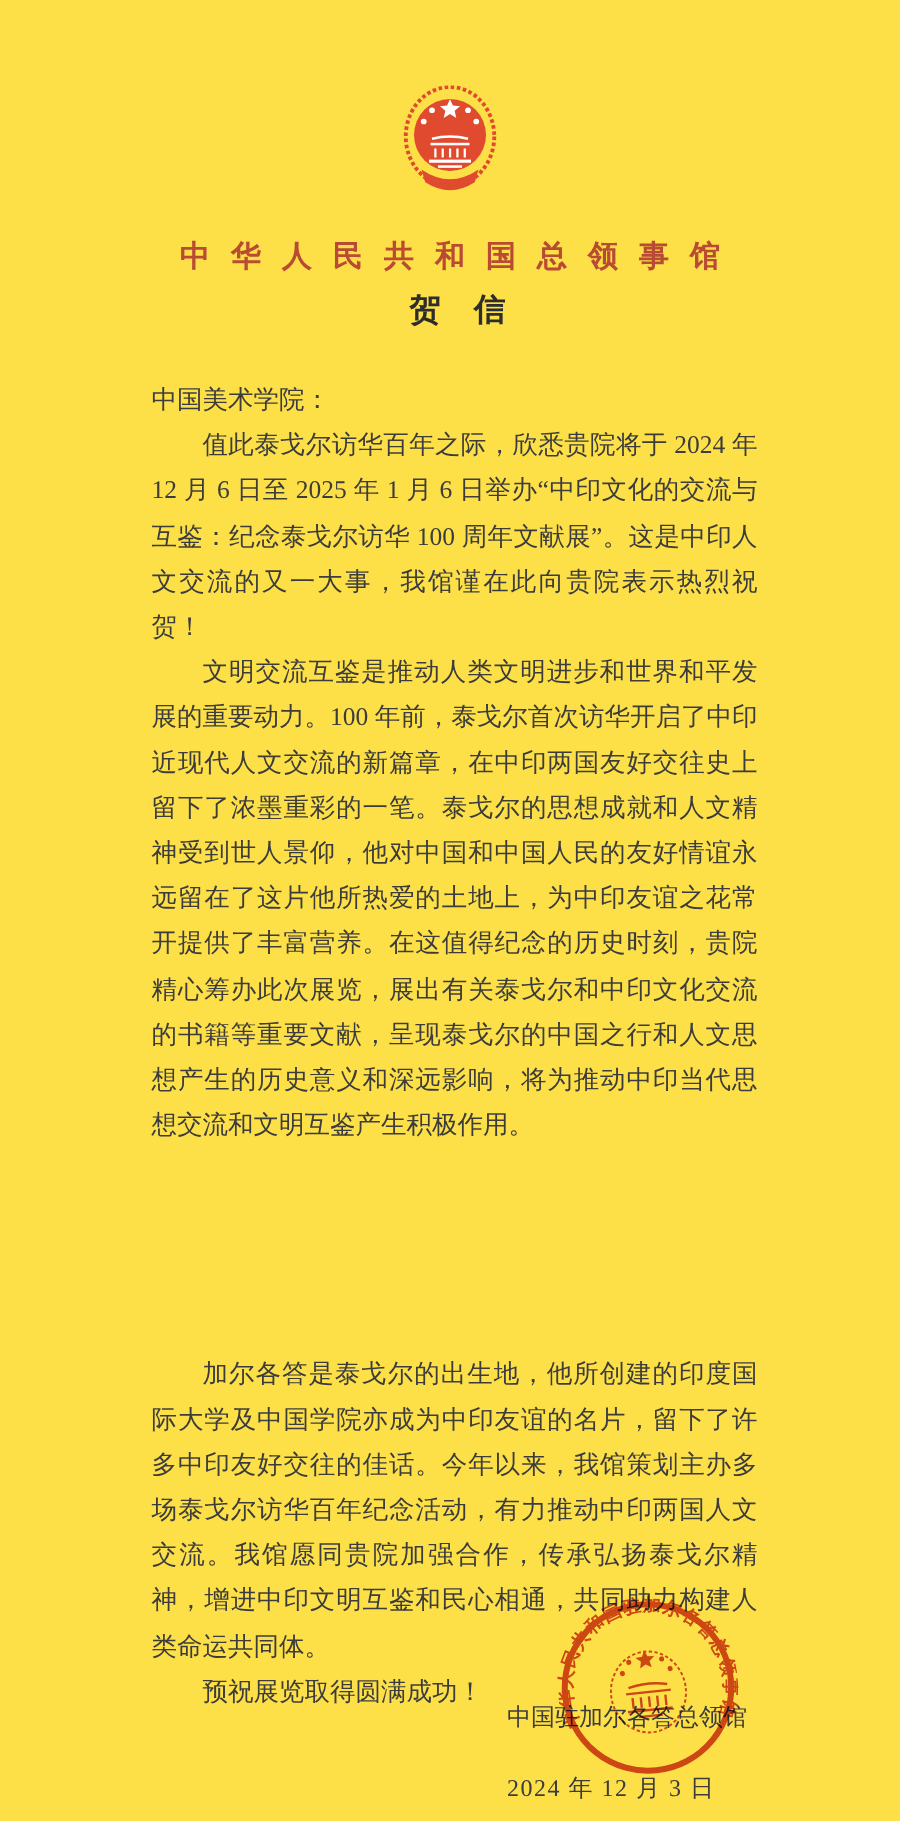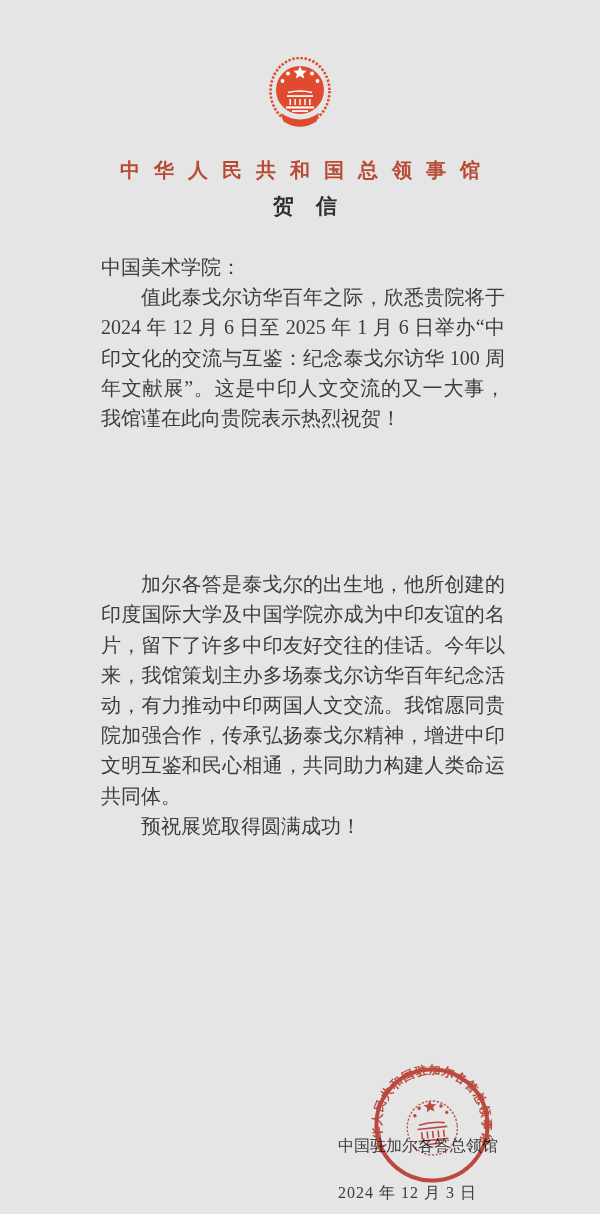--- a/index.html
+++ b/index.html
@@ -1,34 +1,34 @@
 <!DOCTYPE html>
 <html><head>
 <meta charset="utf-8">
 <style>
   html,body { margin:0; padding:0; background:#ffffff; }
   .page {
     position:relative; width:600px; height:1214px;
-    background:#e5e5e5; overflow:hidden;
+    background:#fde047; overflow:hidden;
     font-family:"Liberation Serif","DejaVu Serif",serif;
   }
   .emblem { position:absolute; left:268px; top:57px; width:64px; height:76px; }
   .org-header {
     position:absolute; top:157px; left:0; width:600px; box-sizing:border-box;
     text-align:center; color:#b94a33; font-size:20px; font-weight:600;
     letter-spacing:14px; padding-left:14px; white-space:nowrap;
   }
   .letter-title {
     position:absolute; top:192px; left:0; width:600px; box-sizing:border-box;
     text-align:center; color:#2d2d2d; font-size:21px; font-weight:600;
     letter-spacing:22px; padding-left:32px;
   }
   .letter-body {
     position:absolute; left:101px; top:252px; width:404px;
-    font-size:20px; line-height:30.2px; color:#3c3c3c;
+    font-size:17px; line-height:30.2px; color:#3c3c3c;
     text-align:justify; text-justify:inter-ideograph;
   }
   .letter-body p { margin:0; }
   .indent { text-indent:2em;font-family:Liberation Serif, serif; }
   .gap-before { margin-top:136px !important; }
   .signature {
     position:absolute; left:338px; top:1136px; width:180px;
     text-align:left; color:#3c3c3c; font-size:16px; line-height:19px;
   }
   .signature .date { margin-top:28px; letter-spacing:1px; }
@@ -64,20 +64,21 @@
     </svg>
   </div>
 
   <div class="org-header">中华人民共和国总领事馆</div>
 
   <div class="letter-title">贺信</div>
 
   <div class="letter-body">
     <p class="salutation">中国美术学院：</p>
     <p class="indent">值此泰戈尔访华百年之际，欣悉贵院将于 2024 年 12 月 6 日至 2025 年 1 月 6 日举办“中印文化的交流与互鉴：纪念泰戈尔访华 100 周年文献展”。这是中印人文交流的又一大事，我馆谨在此向贵院表示热烈祝贺！</p>
+    <p class="indent">文明交流互鉴是推动人类文明进步和世界和平发展的重要动力。100 年前，泰戈尔首次访华开启了中印近现代人文交流的新篇章，在中印两国友好交往史上留下了浓墨重彩的一笔。泰戈尔的思想成就和人文精神受到世人景仰，他对中国和中国人民的友好情谊永远留在了这片他所热爱的土地上，为中印友谊之花常开提供了丰富营养。在这值得纪念的历史时刻，贵院精心筹办此次展览，展出有关泰戈尔和中印文化交流的书籍等重要文献，呈现泰戈尔的中国之行和人文思想产生的历史意义和深远影响，将为推动中印当代思想交流和文明互鉴产生积极作用。</p>
     <p class="indent gap-before">加尔各答是泰戈尔的出生地，他所创建的印度国际大学及中国学院亦成为中印友谊的名片，留下了许多中印友好交往的佳话。今年以来，我馆策划主办多场泰戈尔访华百年纪念活动，有力推动中印两国人文交流。我馆愿同贵院加强合作，传承弘扬泰戈尔精神，增进中印文明互鉴和民心相通，共同助力构建人类命运共同体。</p>
     <p class="indent">预祝展览取得圆满成功！</p>
   </div>
 
   <div class="signature">
     <div>中国驻加尔各答总领馆</div>
     <div class="date">2024 年 12 月 3 日</div>
   </div>
 
   <div class="seal">

